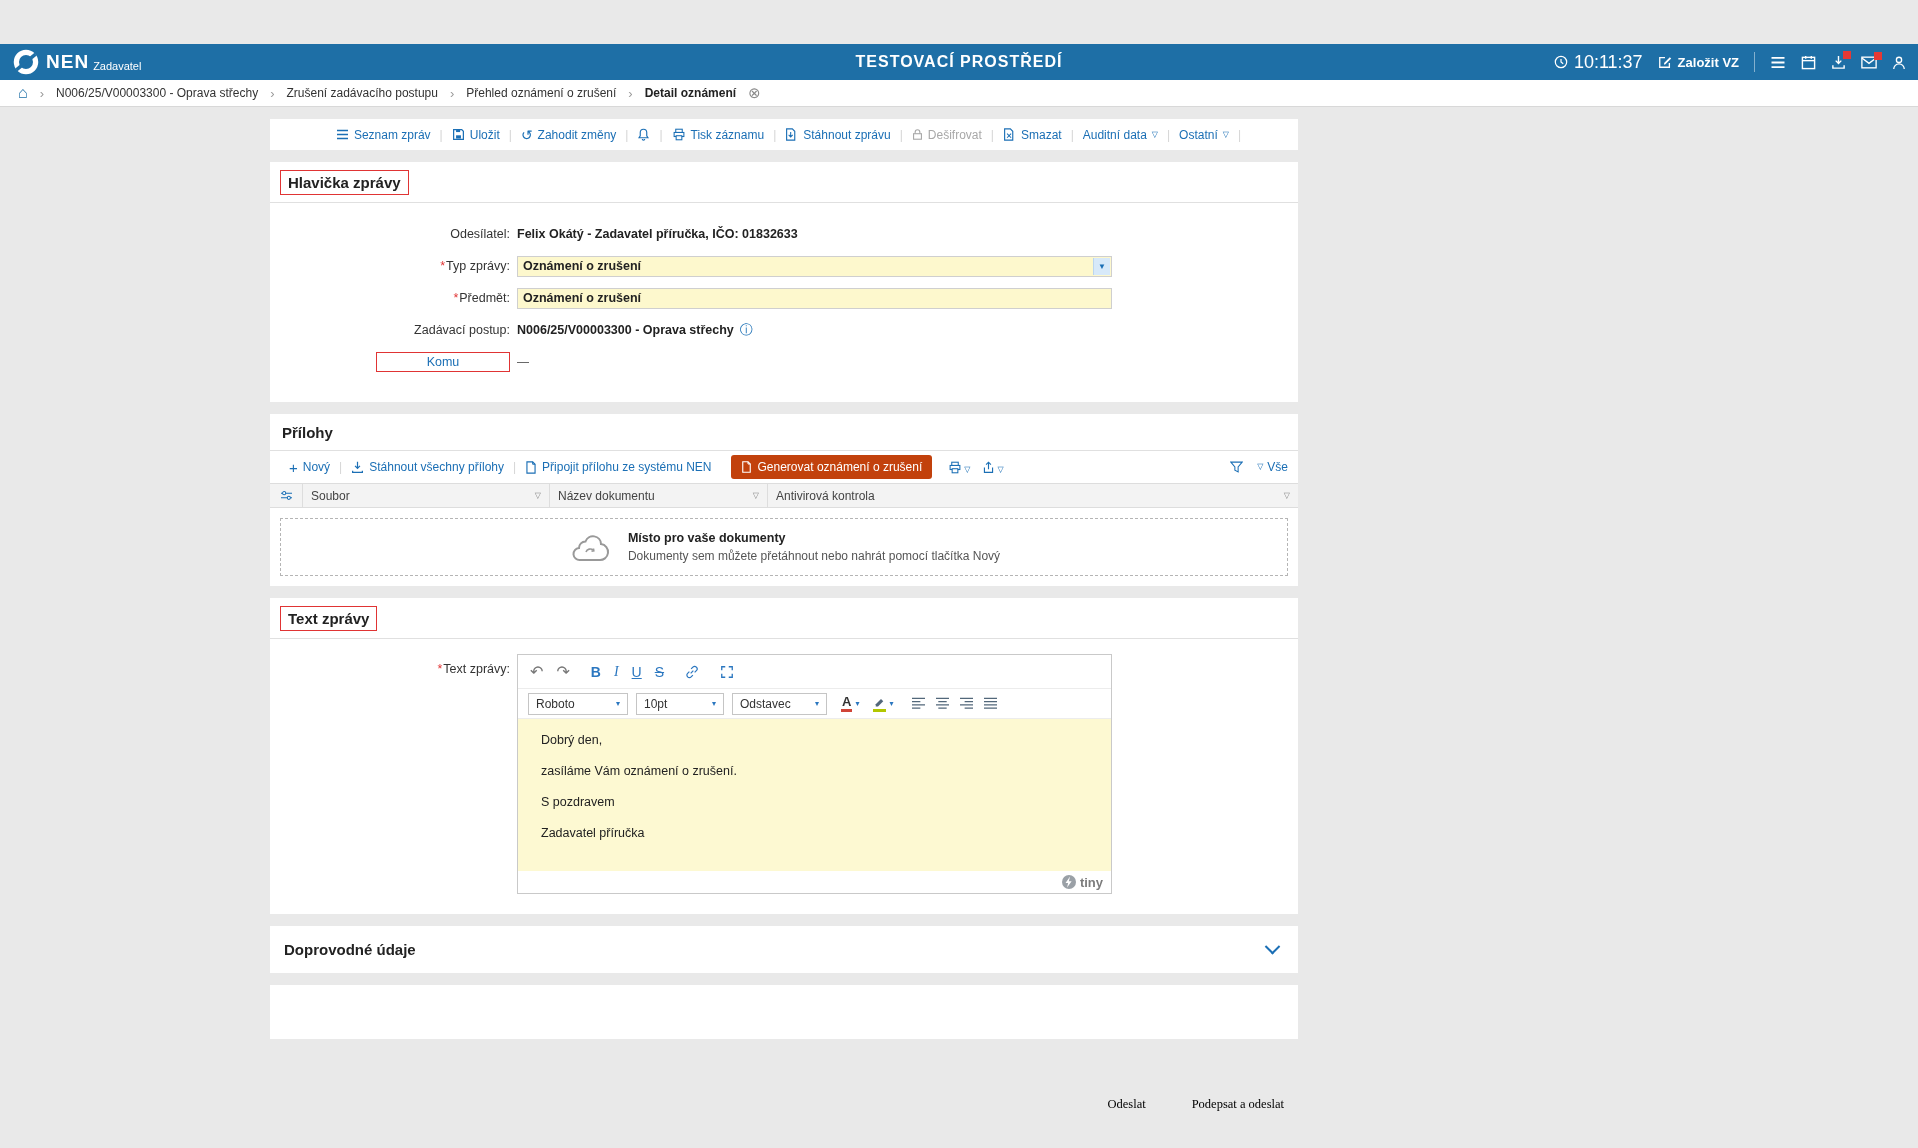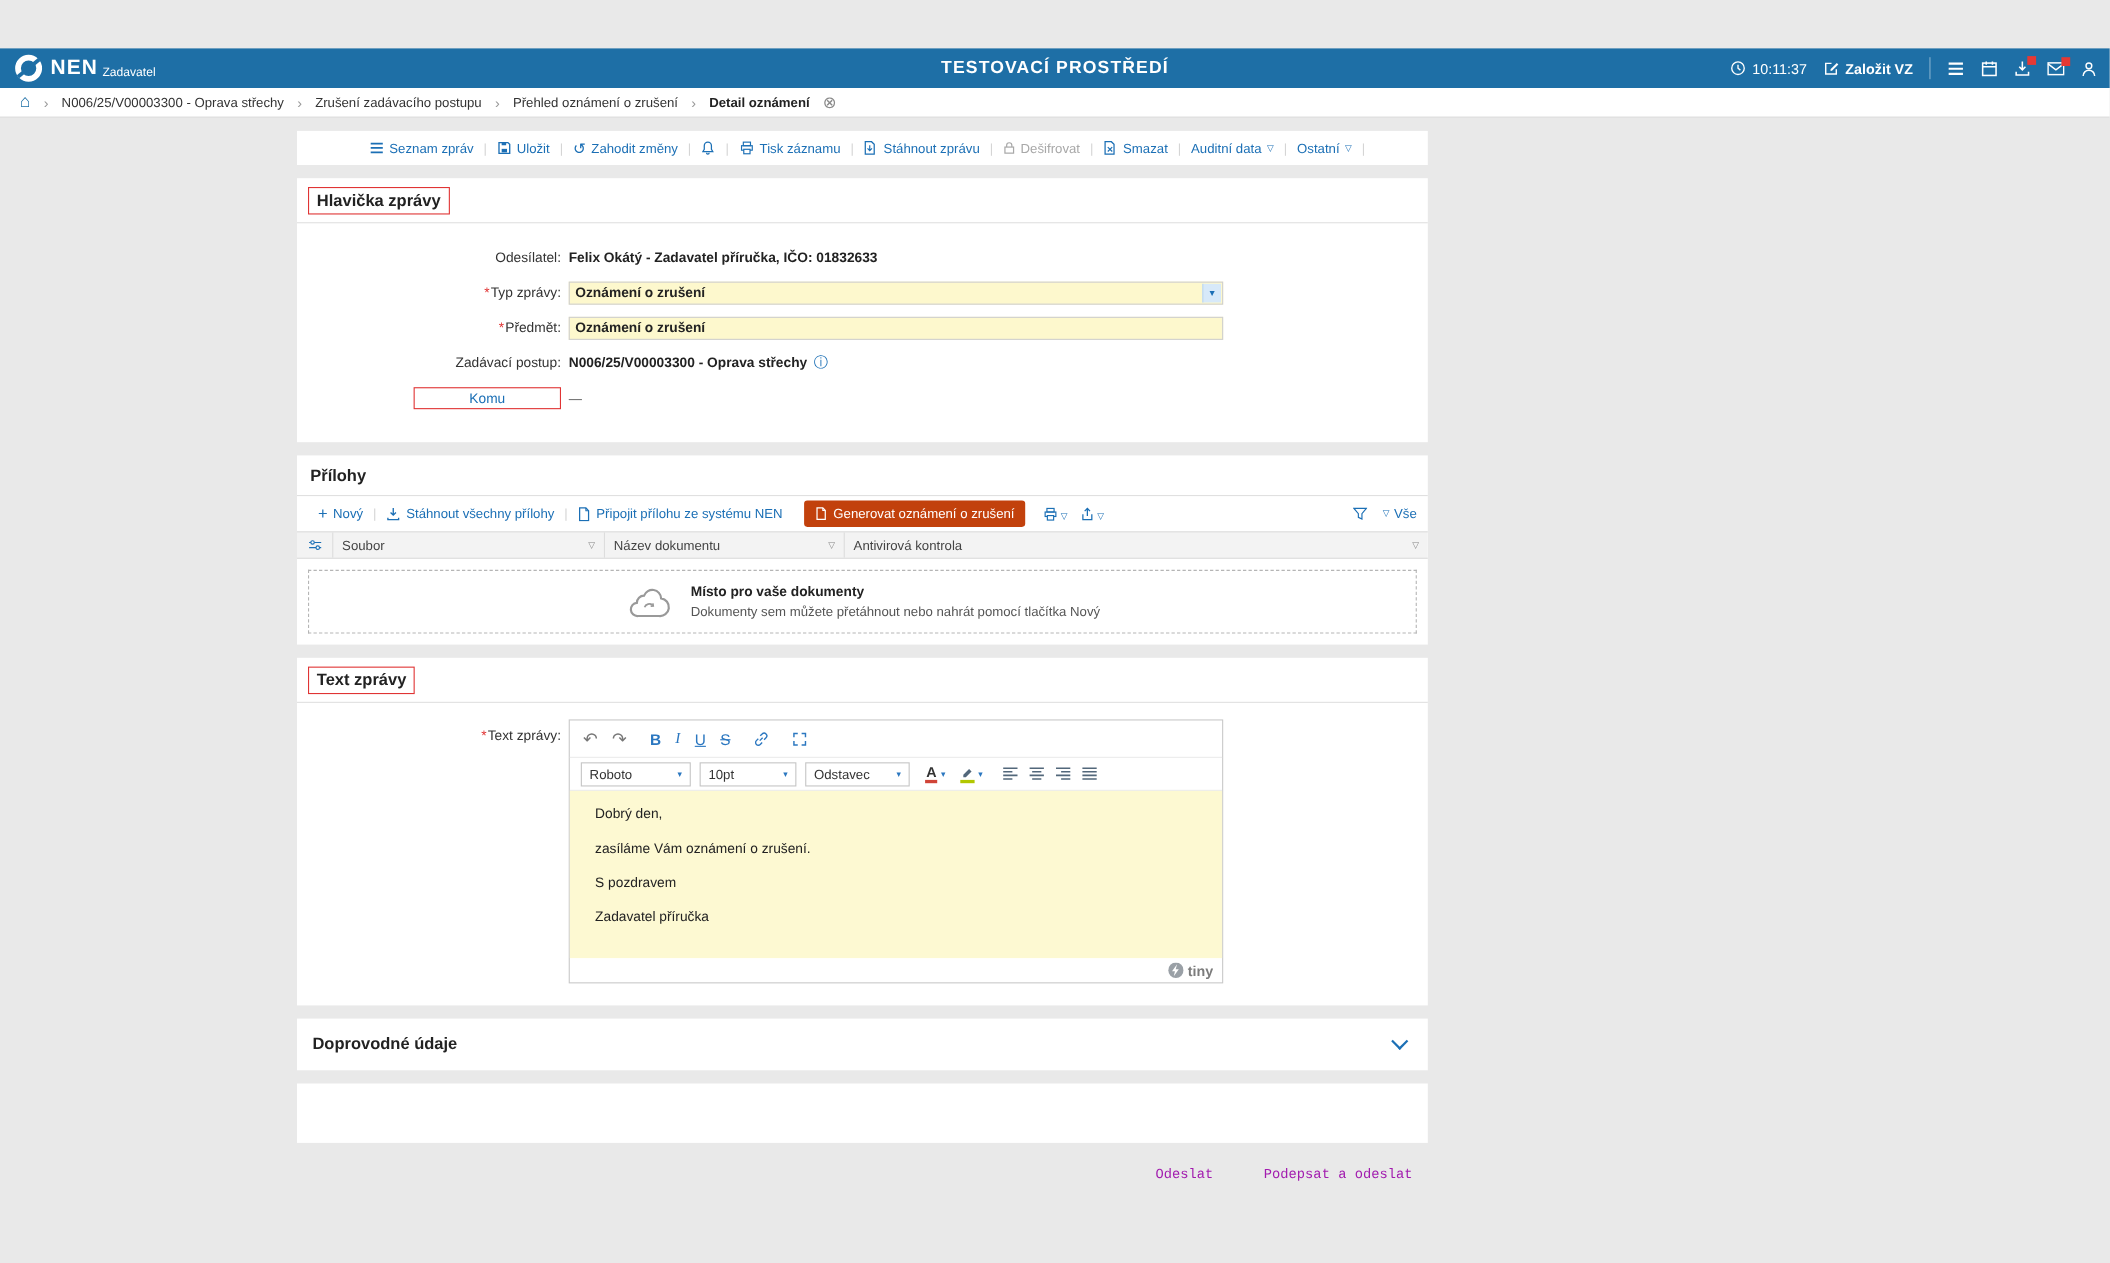--- a/index.html
+++ b/index.html
@@ -11,21 +11,21 @@
 
   
   .topbar { height:36px; background:#1e6fa6; display:flex; align-items:center; padding:0 12px; position:relative; color:#fff;margin-top:44px; }
   .logo-wrap { display:flex; align-items:center; gap:6px; cursor:pointer; }
   .logo-text { display:flex; align-items:flex-end; gap:4px; }
   .logo-main { font-size:19px; font-weight:bold; letter-spacing:1px; }
   .logo-sub { font-size:11px; padding-bottom:1px; }
   .env-title { position:absolute; left:50%; transform:translateX(-50%); font-size:16px; font-weight:bold; letter-spacing:1px; white-space:nowrap; }
   .topbar-right { margin-left:auto; display:flex; align-items:center; gap:15px; }
   .tb-item { display:flex; align-items:center; gap:6px; cursor:pointer; }
-  .tb-time { font-size:13px; }
+  .tb-time { font-size:18px; }
   .tb-create { font-size:13px; font-weight:bold; }
   .tb-divider { width:1px; height:20px; background:rgba(255,255,255,0.45); }
   .tb-icon { position:relative; display:flex; align-items:center; cursor:pointer; }
   .badge { position:absolute; top:-4px; right:-5px; width:8px; height:8px; background:#e53935; }
 
   
   .breadcrumb { height:27px; background:#fff; border-bottom:1px solid #d8d8d8; display:flex; align-items:center; padding:0 18px; gap:12px; font-size:12px; }
   .home-icon { color:#1e6fa6; font-size:16px; line-height:1; cursor:pointer; }
   .crumb-sep { color:#9a9a9a; font-size:13px; }
   .crumb { color:#333; cursor:pointer; white-space:nowrap; }
@@ -108,21 +108,21 @@
   .ed-foot { height:22px; display:flex; align-items:center; justify-content:flex-end; gap:4px; padding-right:8px; }
   .tiny-label { color:#7c7c7c; font-weight:bold; font-size:13px; }
 
   
   .add-title-row { display:flex; align-items:center; justify-content:space-between; padding:13px 12px; }
   .big-chevron { width:11px; height:11px; border-right:2px solid #1b6fb5; border-bottom:2px solid #1b6fb5; transform:rotate(45deg) translate(-2px,-2px); cursor:pointer; margin-right:8px; }
   .empty-block { height:54px; }
 
   
   .footer-actions { display:flex; justify-content:flex-end; gap:46px; padding:10px 14px 0 0; }
-  .foot-btn { color:#a21caf; font-size:12.5px; cursor:pointer; background:none; border:none; font-family:Liberation Mono, monospace; }
+  .foot-btn { color:#000000; font-size:12.5px; cursor:pointer; background:none; border:none; font-family:Liberation Serif, serif;margin-top:36px; }
 </style>
 </head>
 <body>
 
 <div class="topbar">
   <div class="logo-wrap">
     <span style="display:flex;">
       <svg width="28" height="28" viewBox="0 0 32 32">
           <circle cx="16" cy="16" r="11" fill="none" stroke="#fff" stroke-width="6"></circle>
           <path d="M5 25 L27 7" stroke="#1e6fa6" stroke-width="4"></path>

